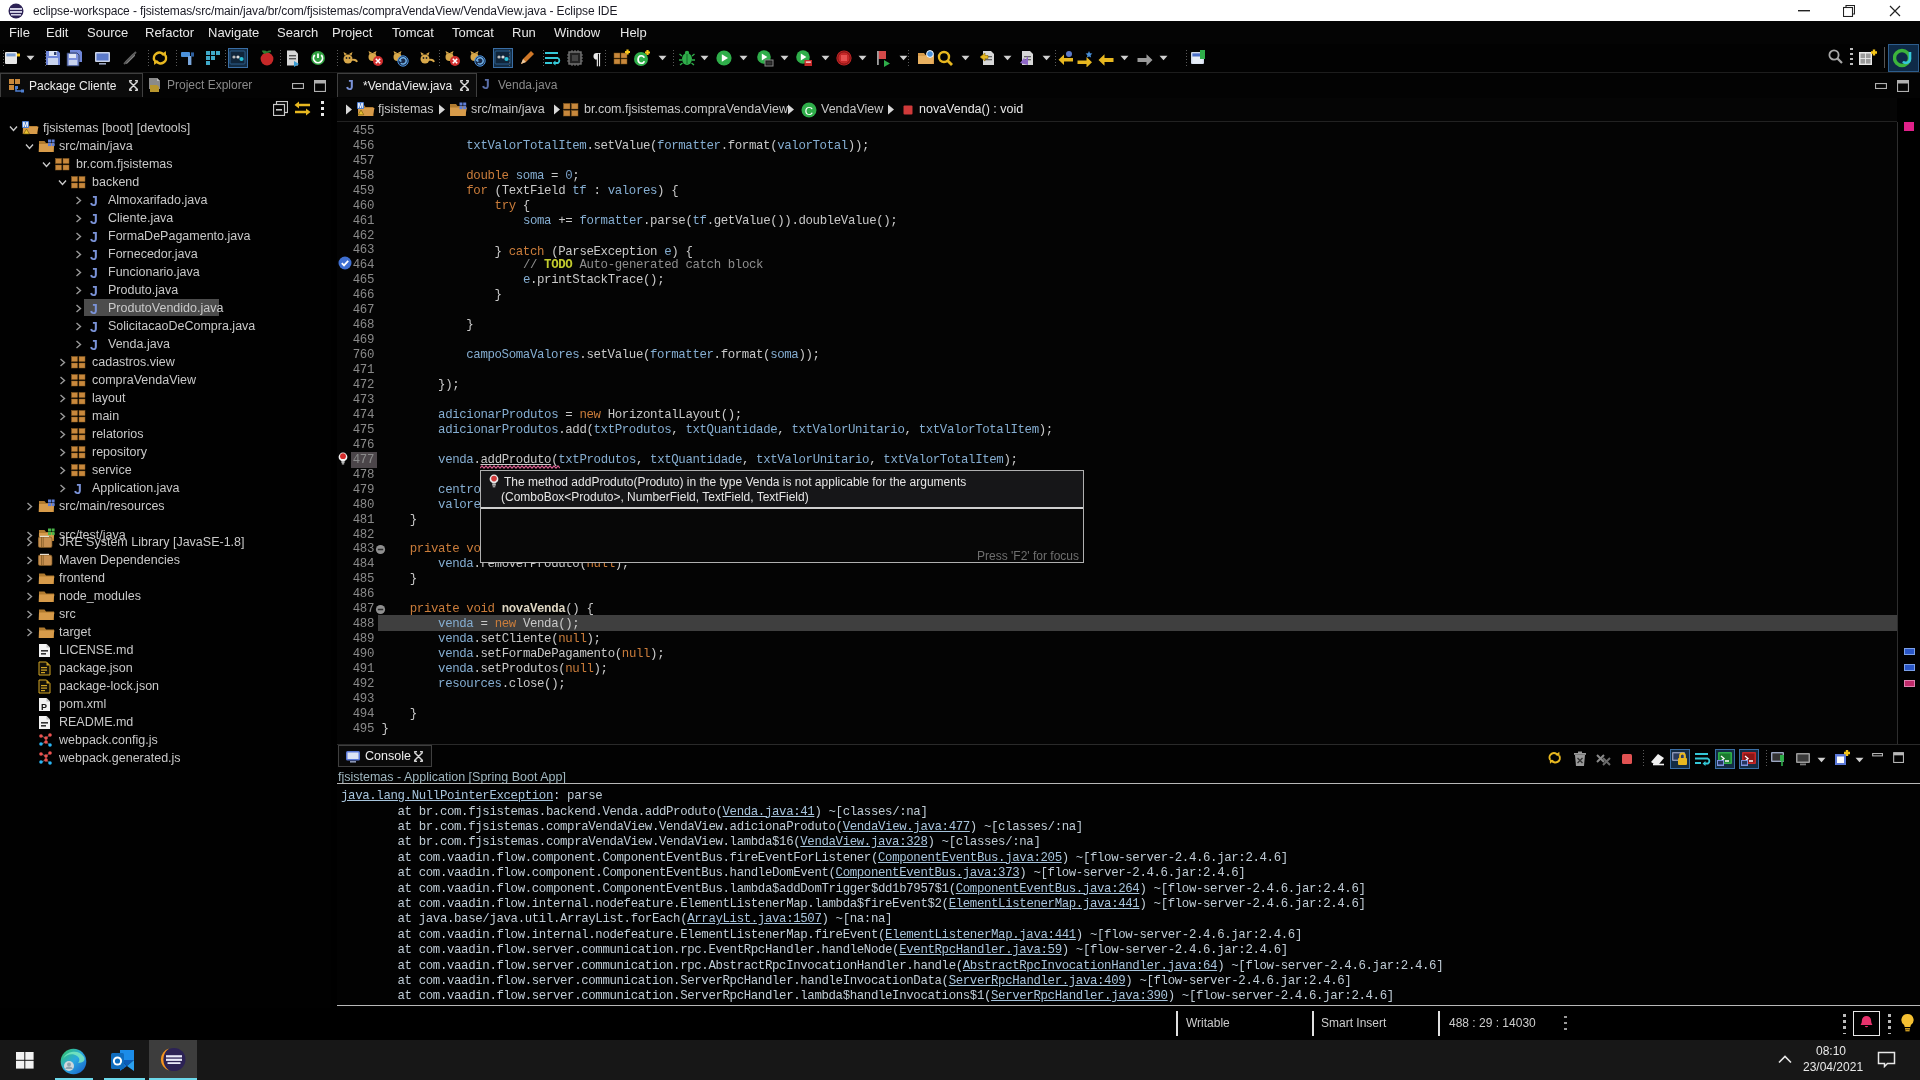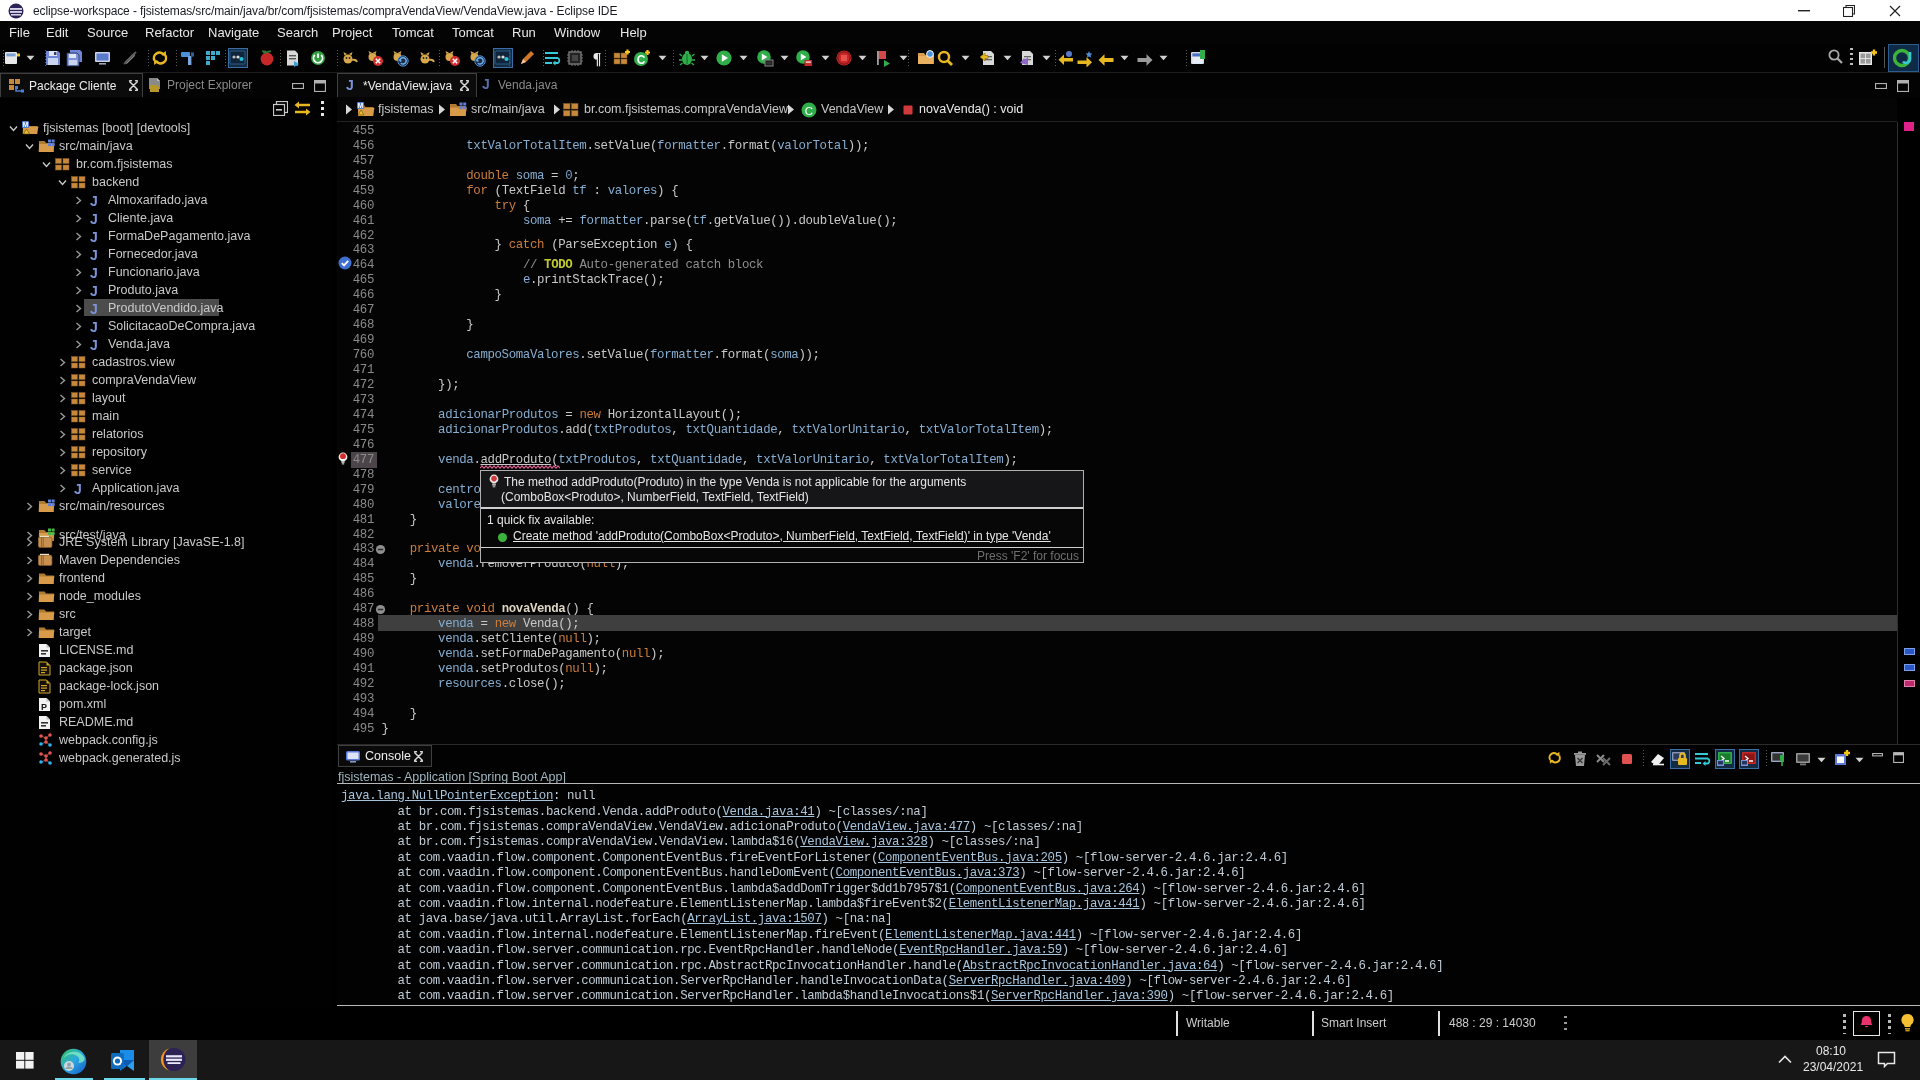--- a/index.html
+++ b/index.html
@@ -969,21 +969,21 @@
 <div class="ln" style="top:706.9px">494</div>
 <div class="ln" style="top:721.9px">495</div>
 <div class="cl" style="top:123.8px;left:381.5px"></div>
 <div class="cl" style="top:138.8px;left:466.3px"><span class="b">txtValorTotalItem</span><span class="w">.setValue(</span><span class="b">formatter</span><span class="w">.format(</span><span class="b">valorTotal</span><span class="w">));</span></div>
 <div class="cl" style="top:153.8px;left:381.5px"></div>
 <div class="cl" style="top:168.7px;left:466.3px"><span class="o">double</span><span class="w"> </span><span class="b">soma</span><span class="w"> = </span><span class="n">0</span><span class="w">;</span></div>
 <div class="cl" style="top:183.6px;left:466.3px"><span class="o">for</span><span class="w"> (TextField </span><span class="b">tf</span><span class="w"> : </span><span class="b">valores</span><span class="w">) {</span></div>
 <div class="cl" style="top:198.6px;left:494.6px"><span class="o">try</span><span class="w"> {</span></div>
 <div class="cl" style="top:213.5px;left:522.9px"><span class="b">soma</span><span class="w"> += </span><span class="b">formatter</span><span class="w">.parse(</span><span class="b">tf</span><span class="w">.getValue()).doubleValue();</span></div>
 <div class="cl" style="top:228.5px;left:381.5px"></div>
-<div class="cl" style="top:238px;left:494.6px"><span class="w">} </span><span class="o">catch</span><span class="w"> (ParseException </span><span class="b">e</span><span class="w">) {</span></div>
+<div class="cl" style="top:245px;left:494.6px"><span class="w">} </span><span class="o">catch</span><span class="w"> (ParseException </span><span class="b">e</span><span class="w">) {</span></div>
 <div class="cl" style="top:258.4px;left:522.9px"><span class="g">// </span><span class="y">TODO</span><span class="g"> Auto-generated catch block</span></div>
 <div class="cl" style="top:273.4px;left:522.9px"><span class="b">e</span><span class="w">.printStackTrace();</span></div>
 <div class="cl" style="top:288.3px;left:494.6px"><span class="w">}</span></div>
 <div class="cl" style="top:303.2px;left:381.5px"></div>
 <div class="cl" style="top:318.2px;left:466.3px"><span class="w">}</span></div>
 <div class="cl" style="top:333.1px;left:381.5px"></div>
 <div class="cl" style="top:348.1px;left:466.3px"><span class="b">campoSomaValores</span><span class="w">.setValue(</span><span class="b">formatter</span><span class="w">.format(</span><span class="b">soma</span><span class="w">));</span></div>
 <div class="cl" style="top:363.0px;left:381.5px"></div>
 <div class="cl" style="top:378.0px;left:438.1px"><span class="w">});</span></div>
 <div class="cl" style="top:392.9px;left:381.5px"></div>
@@ -1037,25 +1037,20 @@
  <div id="pmsg">
   <svg class="abs" style="left:7px;top:3px" width="12" height="16" viewBox="0 0 12 16">
         <circle cx="6" cy="5" r="4.4" fill="#e8e8e8"></circle>
         <circle cx="6" cy="4.6" r="2.8" fill="#d03a3a"></circle>
         <rect x="4.2" y="9.4" width="3.6" height="2.2" fill="#b8b8b8"></rect>
         <rect x="4.7" y="11.6" width="2.6" height="1.8" fill="#999"></rect>
       </svg>
   <span class="abs" style="left:23px;top:4px;white-space:nowrap">The method addProduto(Produto) in the type Venda is not applicable for the arguments</span>
   <span class="abs" style="left:20px;top:19px;white-space:nowrap">(ComboBox&lt;Produto&gt;, NumberField, TextField, TextField)</span>
  </div>
- <div id="pfix">
-  <span class="abs" style="left:6px;top:2px;white-space:nowrap">1 quick fix available:</span>
-  <circle class="abs" style="left:17px;top:22px;width:9px;height:9px;border-radius:50%;background:#3cb43c;display:block;position:absolute"></circle>
-  <span class="abs" style="left:32px;top:18px;white-space:nowrap;text-decoration:underline">Create method 'addProduto(ComboBox&lt;Produto&gt;, NumberField, TextField, TextField)' in type 'Venda'</span>
- </div>
  <span id="pf2">Press 'F2' for focus</span>
 </div>
 
 <span class="abs" style="left:1897px;top:122px;width:1px;height:623px;background:#2e2e2e"></span>
 <span class="abs" style="left:1904px;top:122px;width:10px;height:9px;background:#e0218a"></span>
 <span class="abs" style="left:1904px;top:648px;width:11px;height:7px;background:#2a56c6;border:1px solid #7a9fe8"></span>
 <span class="abs" style="left:1904px;top:664px;width:11px;height:7px;background:#2a56c6;border:1px solid #7a9fe8"></span>
 <span class="abs" style="left:1904px;top:680px;width:11px;height:7px;background:#c02a6a;border:1px solid #e080b0"></span>
 
 <div id="console"></div>
@@ -1144,21 +1139,21 @@
 <span class="tsep" style="left:1643px;top:750px;height:16px;position:absolute"></span>
 <span class="tsep" style="left:1766px;top:750px;height:16px;position:absolute"></span>
 <svg class="abs" style="left:1817px;top:757px" width="9" height="6" viewBox="0 0 9 6">
     <path d="M0.5 0.8 L4.5 5.2 L8.5 0.8z" fill="#d0d0d0"></path>
   </svg>
 <svg class="abs" style="left:1855px;top:757px" width="9" height="6" viewBox="0 0 9 6">
     <path d="M0.5 0.8 L4.5 5.2 L8.5 0.8z" fill="#d0d0d0"></path>
   </svg>
 <span class="abs" style="left:338px;top:770px;font-size:12.5px;color:#9fb6bf">fjsistemas - Application [Spring Boot App]</span>
 <span class="abs" style="left:337px;top:783px;width:1583px;height:1px;background:#b8b8b8"></span>
-<div class="con-l" style="top:789.1px"><span class="lk">java.lang.NullPointerException</span><span class="wc">: null</span></div>
+<div class="con-l" style="top:789.1px"><span class="lk">java.lang.NullPointerException</span><span class="wc">: parse</span></div>
 <div class="con-l" style="top:804.5px"><span class="wc">        at br.com.fjsistemas.backend.Venda.addProduto(</span><span class="lk">Venda.java:41</span><span class="wc">) ~[classes/:na]</span></div>
 <div class="con-l" style="top:819.9px"><span class="wc">        at br.com.fjsistemas.compraVendaView.VendaView.adicionaProduto(</span><span class="lk">VendaView.java:477</span><span class="wc">) ~[classes/:na]</span></div>
 <div class="con-l" style="top:835.3px"><span class="wc">        at br.com.fjsistemas.compraVendaView.VendaView.lambda$16(</span><span class="lk">VendaView.java:328</span><span class="wc">) ~[classes/:na]</span></div>
 <div class="con-l" style="top:850.7px"><span class="wc">        at com.vaadin.flow.component.ComponentEventBus.fireEventForListener(</span><span class="lk">ComponentEventBus.java:205</span><span class="wc">) ~[flow-server-2.4.6.jar:2.4.6]</span></div>
 <div class="con-l" style="top:866.1px"><span class="wc">        at com.vaadin.flow.component.ComponentEventBus.handleDomEvent(</span><span class="lk">ComponentEventBus.java:373</span><span class="wc">) ~[flow-server-2.4.6.jar:2.4.6]</span></div>
 <div class="con-l" style="top:881.5px"><span class="wc">        at com.vaadin.flow.component.ComponentEventBus.lambda$addDomTrigger$dd1b7957$1(</span><span class="lk">ComponentEventBus.java:264</span><span class="wc">) ~[flow-server-2.4.6.jar:2.4.6]</span></div>
 <div class="con-l" style="top:896.9px"><span class="wc">        at com.vaadin.flow.internal.nodefeature.ElementListenerMap.lambda$fireEvent$2(</span><span class="lk">ElementListenerMap.java:441</span><span class="wc">) ~[flow-server-2.4.6.jar:2.4.6]</span></div>
 <div class="con-l" style="top:912.3px"><span class="wc">        at java.base/java.util.ArrayList.forEach(</span><span class="lk">ArrayList.java:1507</span><span class="wc">) ~[na:na]</span></div>
 <div class="con-l" style="top:927.7px"><span class="wc">        at com.vaadin.flow.internal.nodefeature.ElementListenerMap.fireEvent(</span><span class="lk">ElementListenerMap.java:441</span><span class="wc">) ~[flow-server-2.4.6.jar:2.4.6]</span></div>
 <div class="con-l" style="top:943.1px"><span class="wc">        at com.vaadin.flow.server.communication.rpc.EventRpcHandler.handleNode(</span><span class="lk">EventRpcHandler.java:59</span><span class="wc">) ~[flow-server-2.4.6.jar:2.4.6]</span></div>

